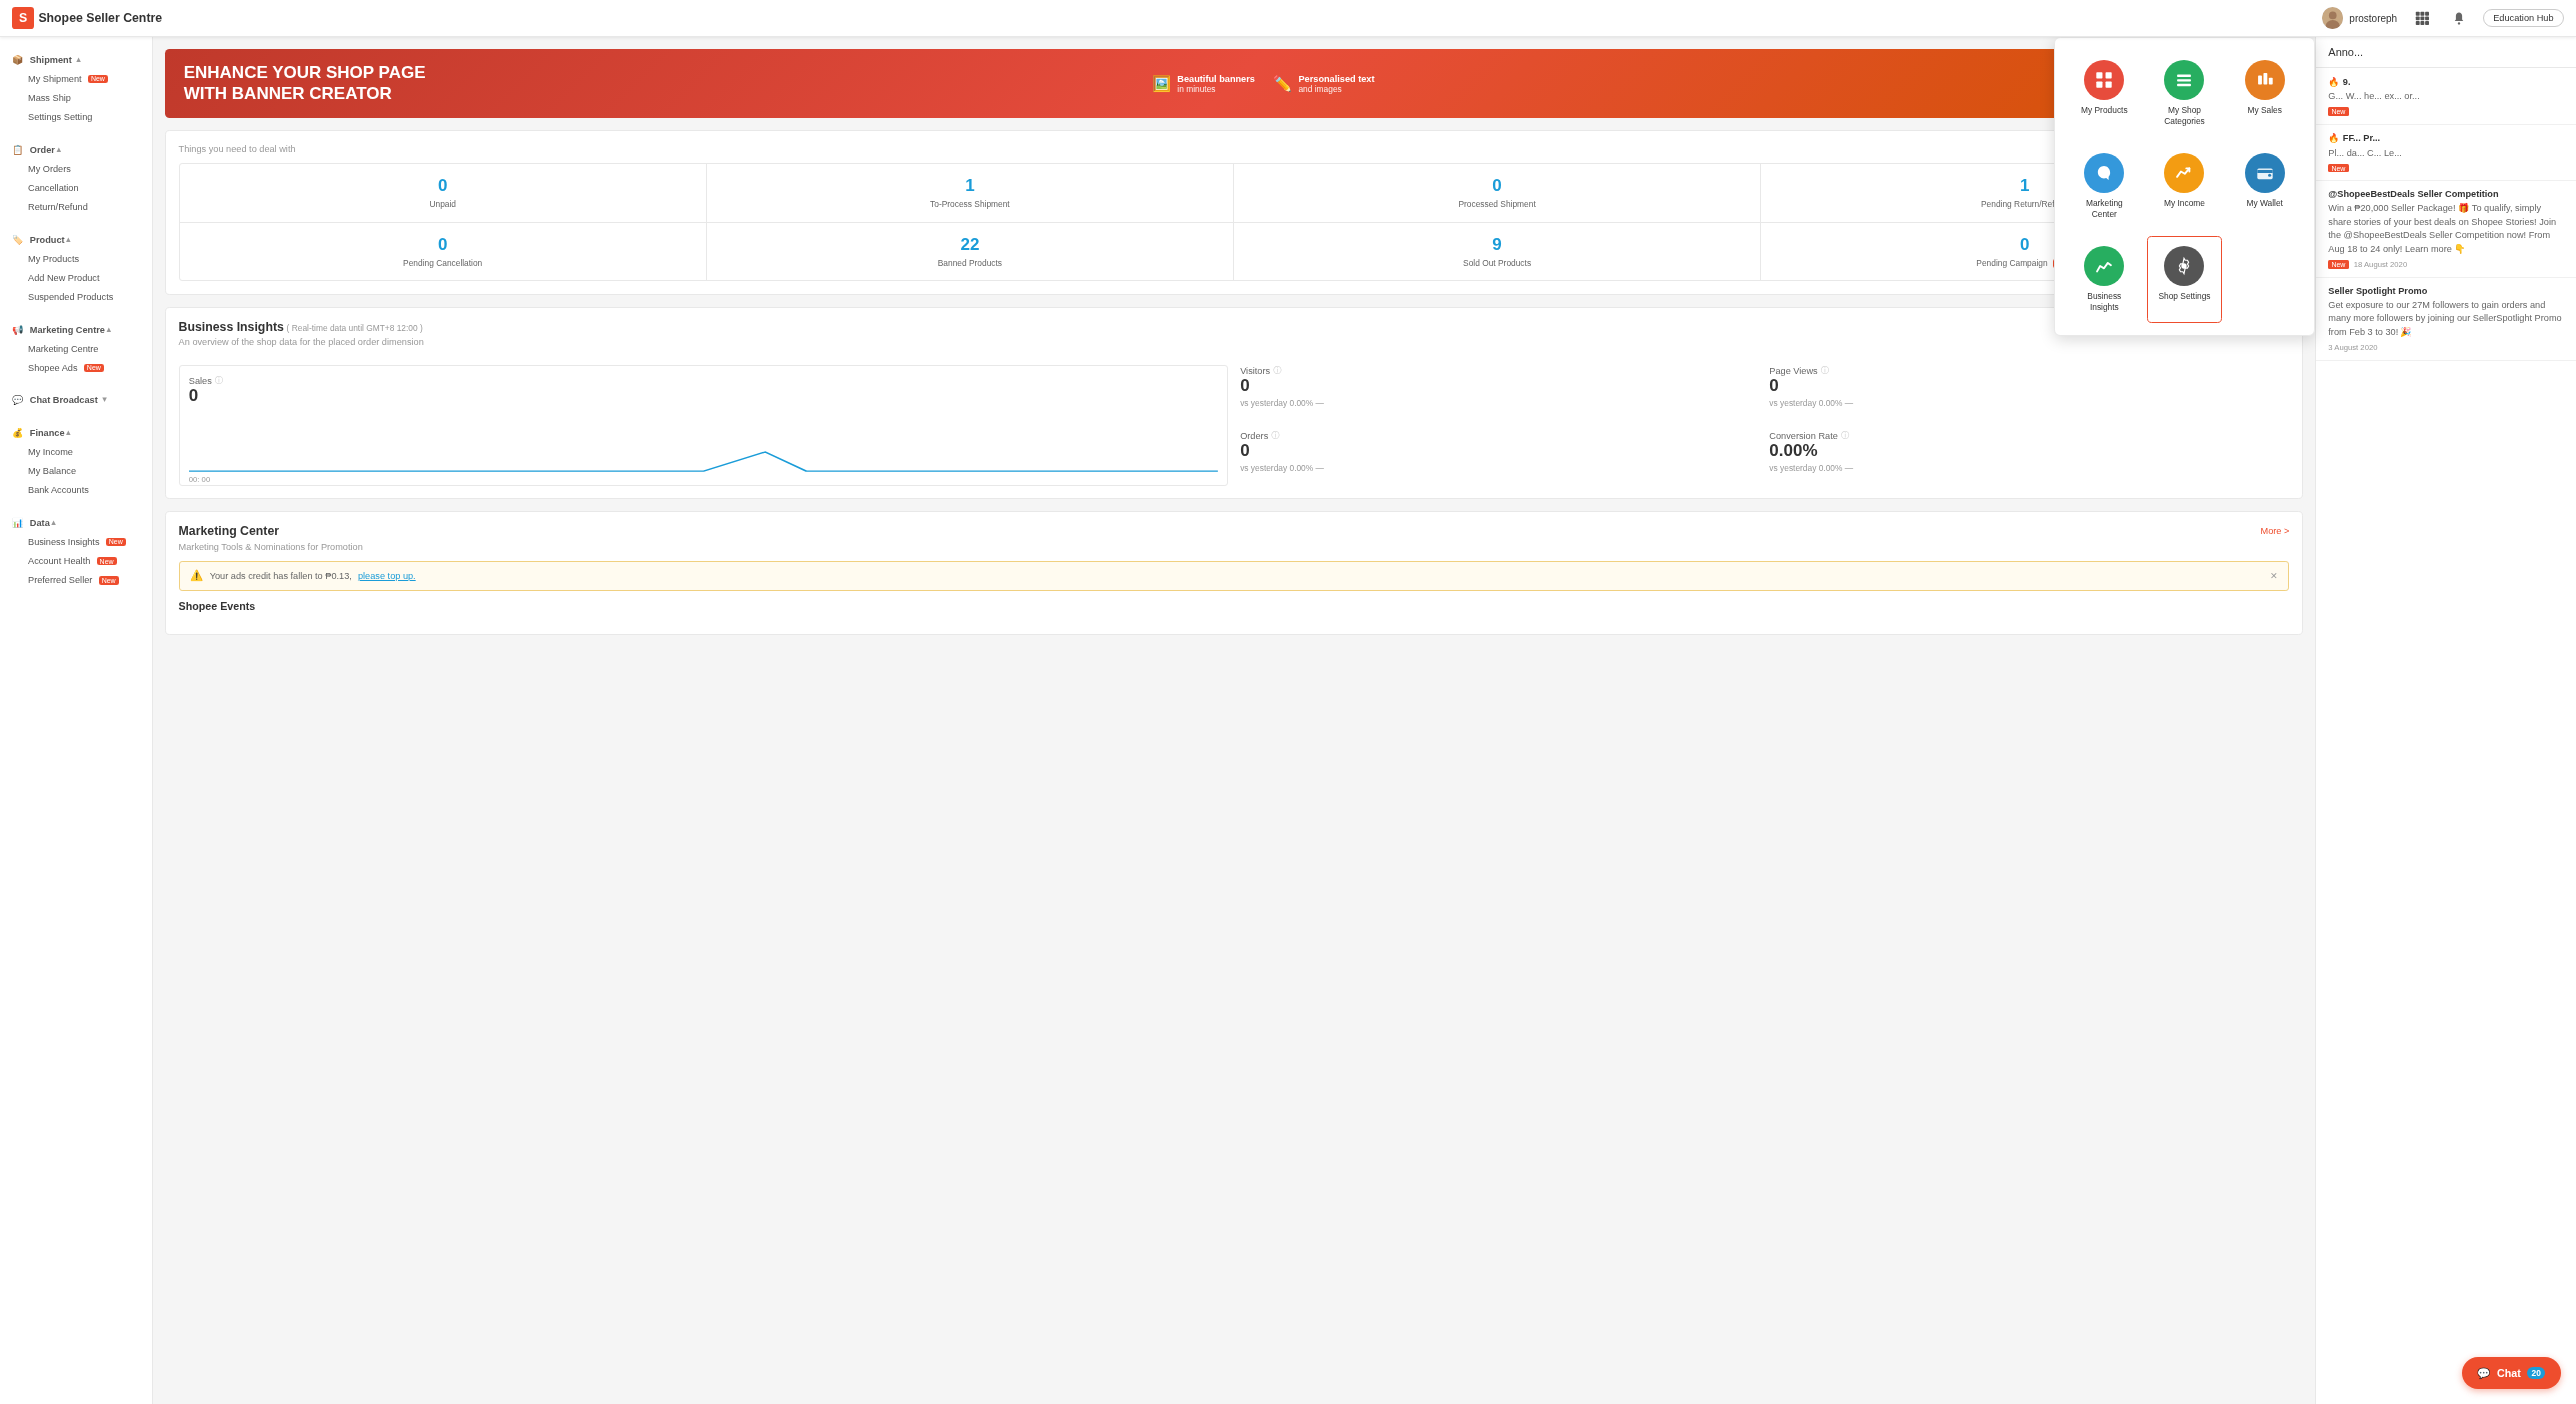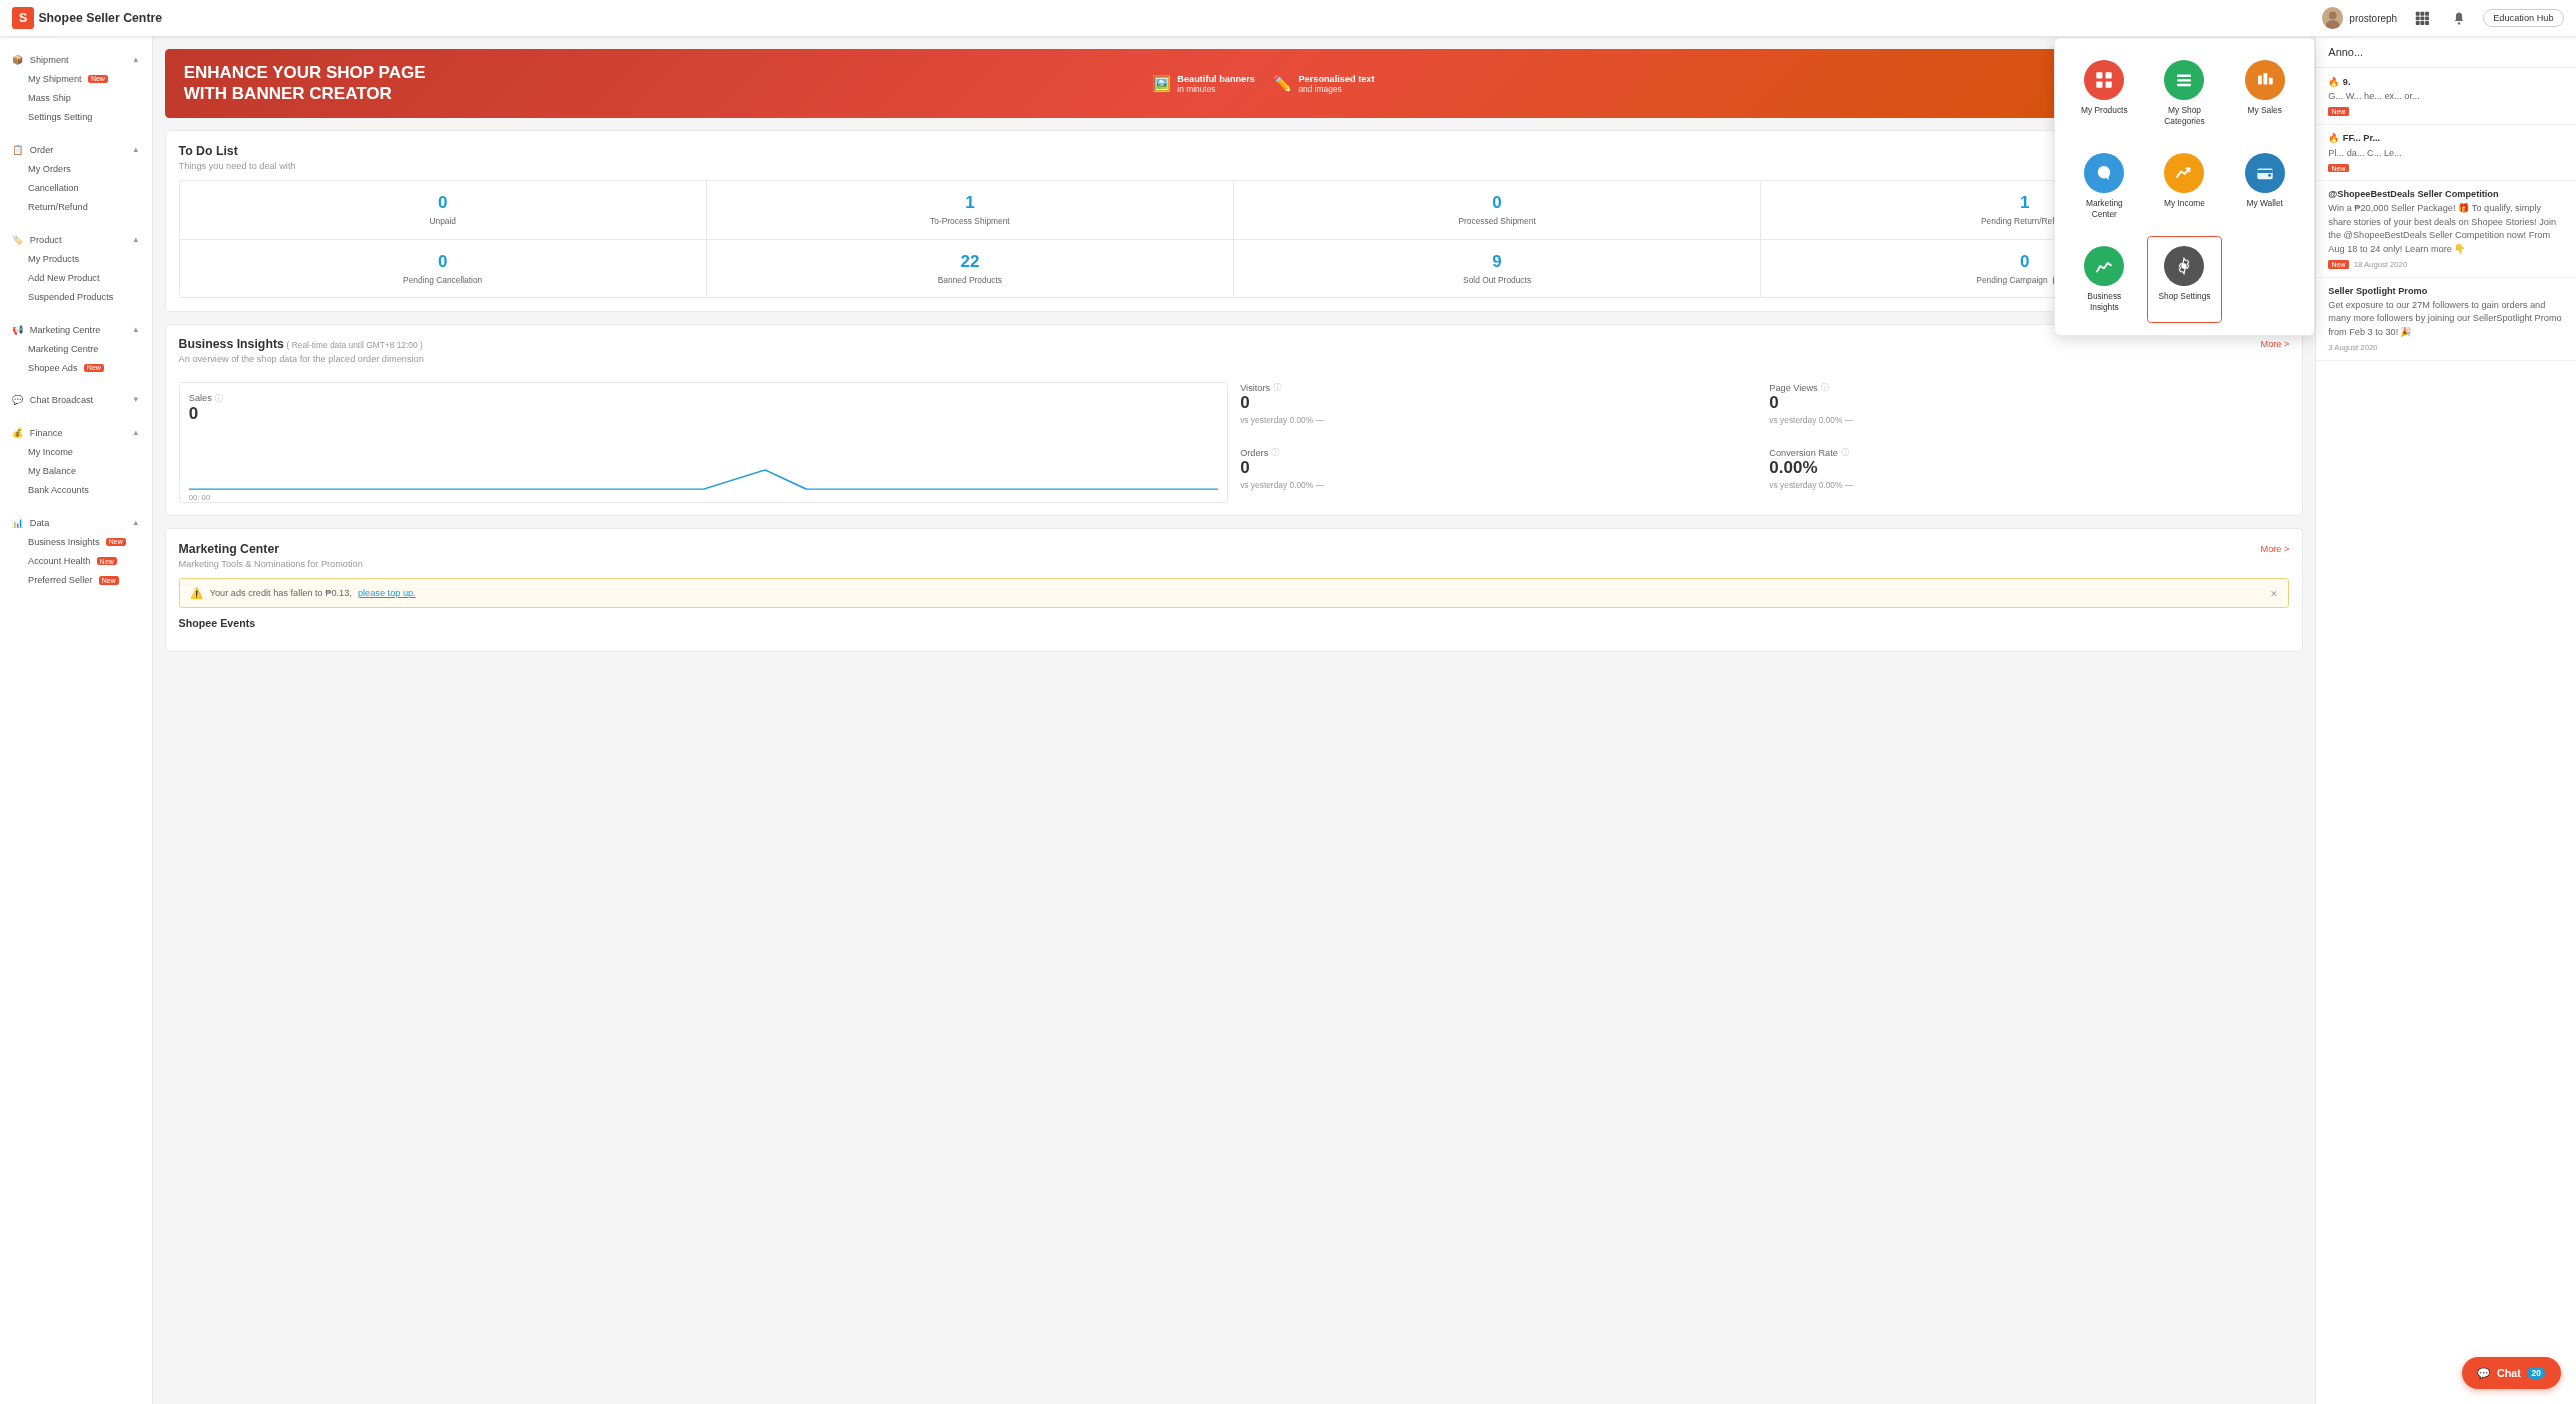--- a/index.html
+++ b/index.html
@@ -36,22 +36,22 @@
     }
 
     
     .sidebar {
       position: fixed; top: 37px; left: 0; bottom: 0; width: 153px;
       background: #fff; border-right: 0.8px solid #e8e8e8;
       overflow-y: auto; padding: 6.1px 0;
     }
     .sidebar-section { padding: 6.1px 0; }
     .sidebar-section-header {
-      display: flex; align-items: center; justify-content: space-between;
-      padding: 4.6px 12.3px; cursor: pointer; color: #555; font-size: 9.2px; font-weight: 400;
+      display: flex; align-items: center; 
+      padding: 4.6px 12.3px; cursor: pointer; color: #555; font-size: 9.2px; font-weight: 700;
     }
     .sidebar-section-header .section-icon { margin-right: 6.1px; }
     .sidebar-section-header .arrow { font-size: 7.7px; color: #999; }
     .sidebar-item {
       padding: 4.6px 12.3px 4.6px 28px; cursor: pointer; color: #555; font-size: 9.2px;
       display: flex; align-items: center; gap: 3.1px;
     }
     .badge-new {
       background: #ee4d2d; color: #fff; font-size: 7px; padding: 0.8px 3.1px;
       border-radius: 2.3px; margin-left: 3.1px;
@@ -452,21 +452,20 @@
           <div>
             <div style="font-weight:600;">Personalised text</div>
             <div style="font-size:8.4px;opacity:0.9;">and images</div>
           </div>
         </div>
       </div>
       <button class="banner-cta">CREATE YOUR BANNER NOW ▶</button>
     </div>
 
     <div class="card">
-      <div class="card-title">To Do List</div>
       <div class="card-subtitle">Things you need to deal with</div>
       <div class="todo-grid">
         <div class="todo-item">
           <div class="todo-number">0</div>
           <div class="todo-label">Unpaid</div>
         </div>
         <div class="todo-item">
           <div class="todo-number">1</div>
           <div class="todo-label">To-Process Shipment</div>
         </div>

